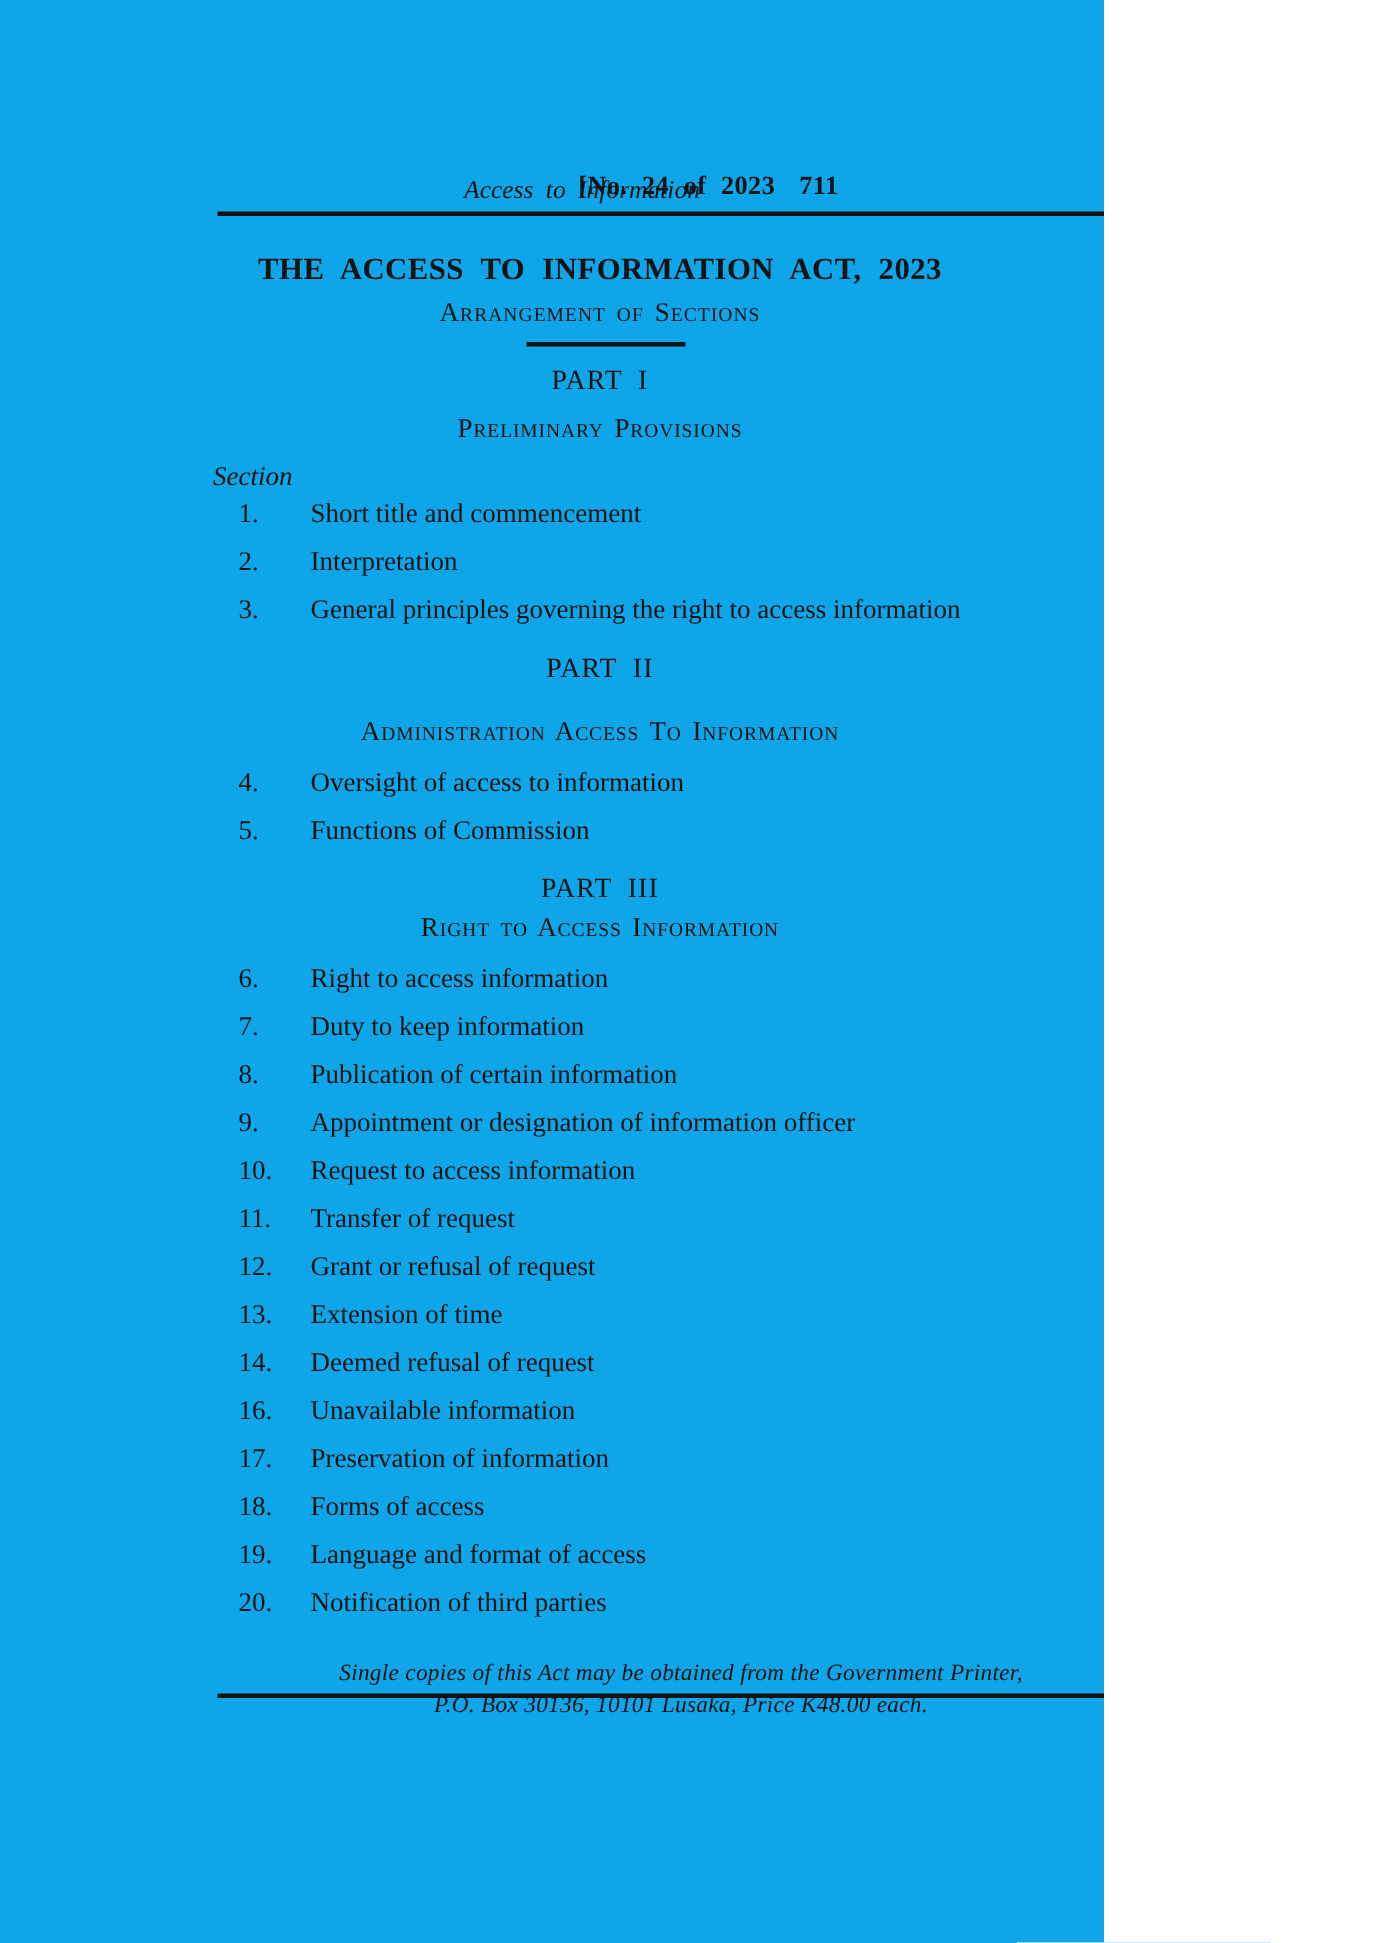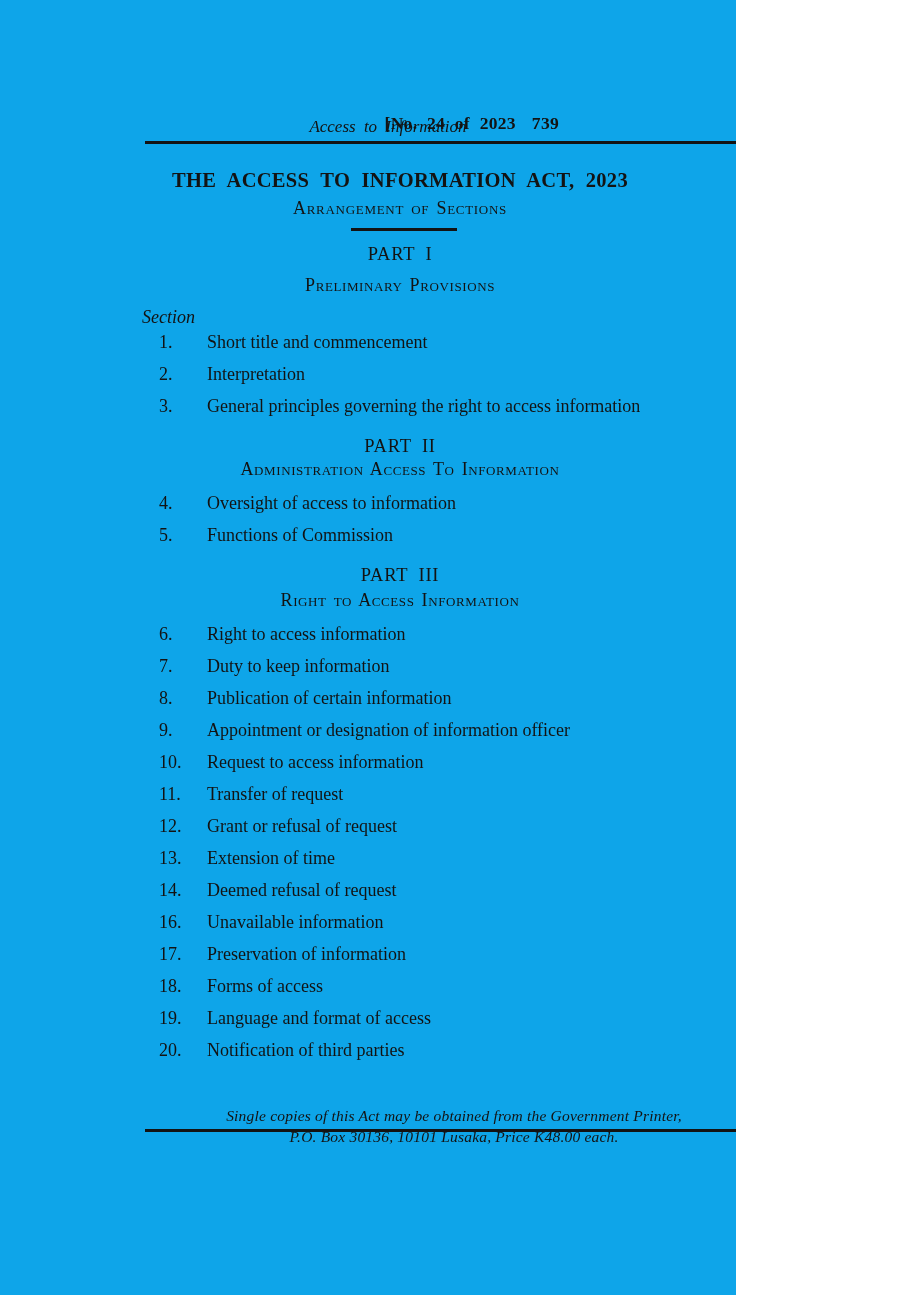--- a/index.html
+++ b/index.html
@@ -73,21 +73,21 @@
   .ph2 { margin-top: 14px; }
   .part-sub {
     text-align: center;
     font-variant: small-caps;
     font-size: 18px;
     line-height: 20px;
     letter-spacing: 0.6px;
     word-spacing: 2px;
   }
   .ps1 { margin-top: 11px; }
-  .ps2 { margin-top: 3px; }
+  .ps2 { margin-top: 21px; }
   .ps3 { margin-top: 5px; }
   .section-label {
     margin: 13px 0 0 105px;
     font-style: italic;
     font-size: 18px;
     line-height: 18px;
   }
   .toc { list-style: none; margin: 0; padding: 0; }
   .toc.l1 { margin-top: 0; }
   .toc.l2 { margin-top: 8px; }
@@ -117,21 +117,21 @@
     letter-spacing: 0.2px;
   }
 </style>
 </head>
 <body>
 
 <div class="page">
 
   <div class="header-title">Access to Information</div>
   <div class="header-no">
-    <span>[No. 24 of 2023</span><span class="pgnum">739</span>
+    <span>[No. 24 of 2023</span><span class="pgnum">711</span>
   </div>
   <div class="header-rule"></div>
 
   <div class="content">
 
     <div class="act-title">THE ACCESS TO INFORMATION ACT, 2023</div>
     <div class="arrangement">Arrangement of Sections</div>
     <div class="short-rule"></div>
 
     <div class="part-heading ph1">PART I</div>

